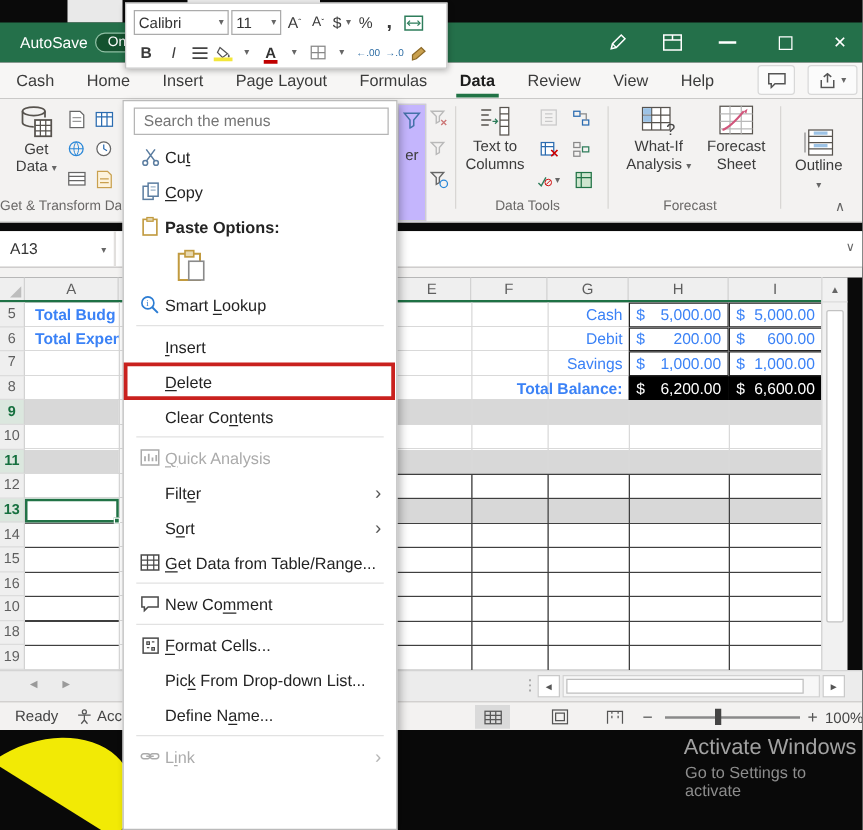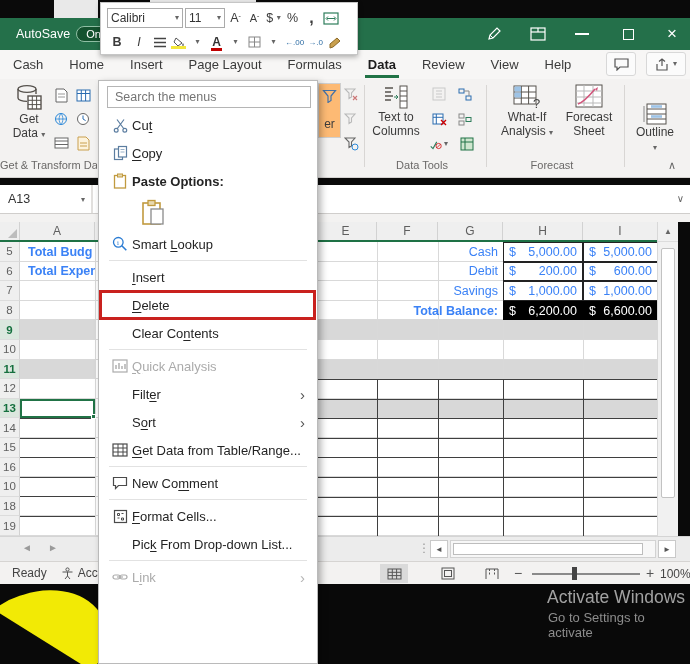--- a/index.html
+++ b/index.html
@@ -304,21 +304,21 @@
         </svg>
       </div>
     <div class="smico" style="left:74px;top:55px">
         <svg width="13" height="15" viewBox="0 0 13 15">
           <path d="M1 1h8l3 3v10H1z" fill="#fdf3dc" stroke="#c9a04e"></path>
           <path d="M3 7h7M3 10h7" stroke="#c9a04e"></path>
         </svg>
       </div>
     <div class="glabel" style="left:0;width:97px;overflow:hidden;white-space:nowrap">Get &amp; Transform Da</div>
 
-    <div class="abs" style="left:318px;top:4px;width:23px;height:55px;background:#fdba74;border:1px solid #cfcfcf">
+    <div class="abs" style="left:318px;top:4px;width:23px;height:94px;background:#c4b5fd;border:1px solid #cfcfcf">
       <svg width="15" height="14" viewBox="0 0 15 14" style="margin:5px auto 0">
           <path d="M1.5 1.5h12L9 7v4.5l-3 2V7z" fill="none" stroke="#4472a8" stroke-width="1.2"></path>
         </svg>
       <div style="text-align:center;font-size:12px;color:#3b3b3b;margin-top:14px">er</div>
     </div>
     <div class="smico" style="left:342px;top:6px">
         <svg width="14" height="13" viewBox="0 0 14 13">
           <path d="M1 1h10L7.5 5v4l-2.5 1.5V5z" fill="none" stroke="#b9b9b9" stroke-width="1.1"></path>
           <path d="M9 8l4 4M13 8l-4 4" stroke="#c77" stroke-width="1.1"></path>
         </svg>
@@ -722,20 +722,24 @@
           </svg>
         </span>
       <span class="mi-label"><u>F</u>ormat Cells...</span>
     </div>
 
     <div class="mi">
       <span class="mi-ic"></span>
       <span class="mi-label">Pic<u>k</u> From Drop-down List...</span>
     </div>
 
+    <div class="mi">
+      <span class="mi-ic"></span>
+      <span class="mi-label">Define N<u>a</u>me...</span>
+    </div>
 
     <div class="msep"></div>
 
     <div class="mi disabled">
       <span class="mi-ic">
           <svg width="16" height="10" viewBox="0 0 16 10">
             <rect x="1" y="3" width="7" height="4" rx="2" fill="none" stroke="#ababab" stroke-width="1.2"></rect>
             <rect x="8" y="3" width="7" height="4" rx="2" fill="none" stroke="#ababab" stroke-width="1.2"></rect>
             <path d="M5 5h6" stroke="#ababab" stroke-width="1.2"></path>
           </svg>

